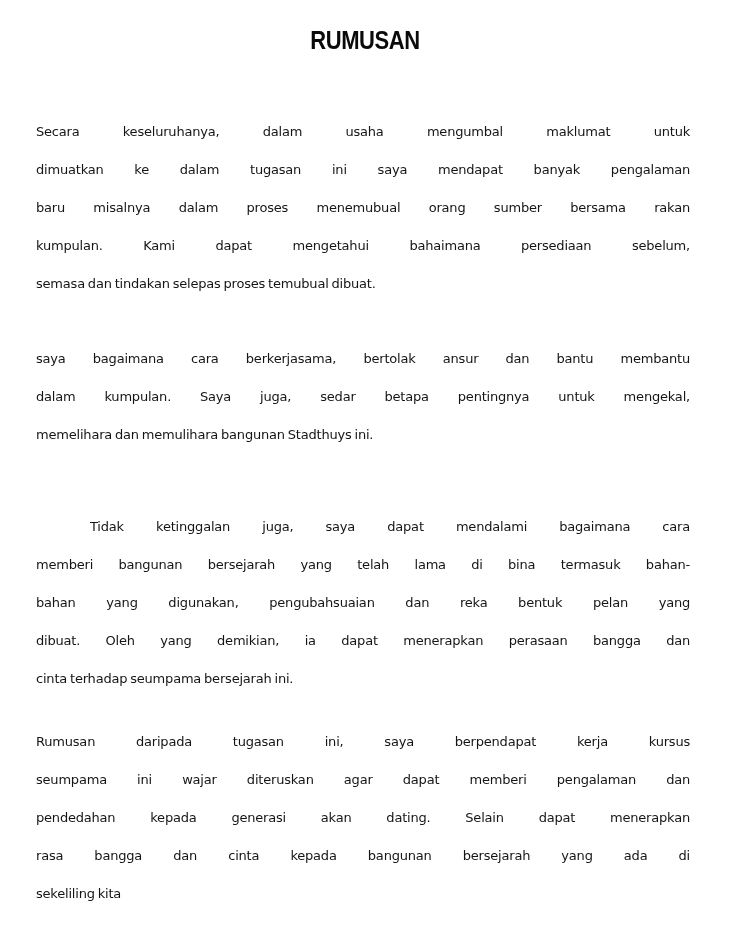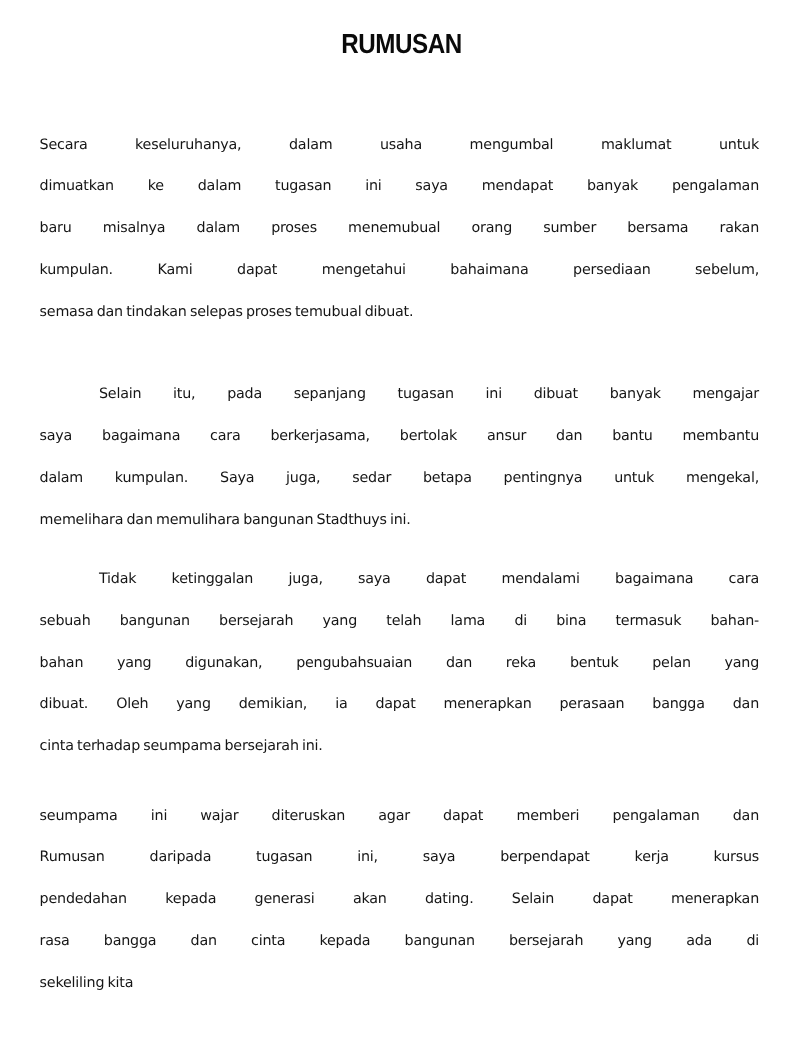--- a/index.html
+++ b/index.html
@@ -60,34 +60,33 @@
 
   <div class="para" style="top:113px;">
     <div class="line" style="white-space: nowrap;">Secara keseluruhanya, dalam usaha mengumbal maklumat untuk</div>
     <div class="line" style="white-space: nowrap;">dimuatkan ke dalam tugasan ini saya mendapat banyak pengalaman</div>
     <div class="line" style="white-space: nowrap;">baru misalnya dalam proses menemubual orang sumber bersama rakan</div>
     <div class="line" style="white-space: nowrap;">kumpulan. Kami dapat mengetahui bahaimana persediaan sebelum,</div>
     <div class="line last" style="white-space: nowrap;">semasa dan tindakan selepas proses temubual dibuat.</div>
   </div>
 
   <div class="para" style="top:340px;">
-    <div class="line indent" style="white-space: nowrap;">Selain itu, pada sepanjang tugasan ini dibuat banyak mengajar</div>
     <div class="line" style="white-space: nowrap;">saya bagaimana cara berkerjasama, bertolak ansur dan bantu membantu</div>
     <div class="line" style="white-space: nowrap;">dalam kumpulan. Saya juga, sedar betapa pentingnya untuk mengekal,</div>
     <div class="line last" style="white-space: nowrap;">memelihara dan memulihara bangunan Stadthuys ini.</div>
   </div>
 
   <div class="para" style="top:508px;">
     <div class="line indent" style="white-space: nowrap;">Tidak ketinggalan juga, saya dapat mendalami bagaimana cara</div>
-    <div class="line" style="white-space: nowrap;">sebuah bangunan bersejarah yang telah lama di bina termasuk bahan-</div>
+    <div class="line" style="white-space: nowrap;">memberi bangunan bersejarah yang telah lama di bina termasuk bahan-</div>
     <div class="line" style="white-space: nowrap;">bahan yang digunakan, pengubahsuaian dan reka bentuk pelan yang</div>
     <div class="line" style="white-space: nowrap;">dibuat. Oleh yang demikian, ia dapat menerapkan perasaan bangga dan</div>
     <div class="line last" style="white-space: nowrap;">cinta terhadap seumpama bersejarah ini.</div>
   </div>
 
   <div class="para" style="top:723px;">
+    <div class="line" style="white-space: nowrap;">Rumusan daripada tugasan ini, saya berpendapat kerja kursus</div>
     <div class="line" style="white-space: nowrap;">seumpama ini wajar diteruskan agar dapat memberi pengalaman dan</div>
-    <div class="line" style="white-space: nowrap;">Rumusan daripada tugasan ini, saya berpendapat kerja kursus</div>
     <div class="line" style="white-space: nowrap;">pendedahan kepada generasi akan dating. Selain dapat menerapkan</div>
     <div class="line" style="white-space: nowrap;">rasa bangga dan cinta kepada bangunan bersejarah yang ada di</div>
     <div class="line last" style="white-space: nowrap;">sekeliling kita</div>
   </div>
 </div>
 
 </body></html>

